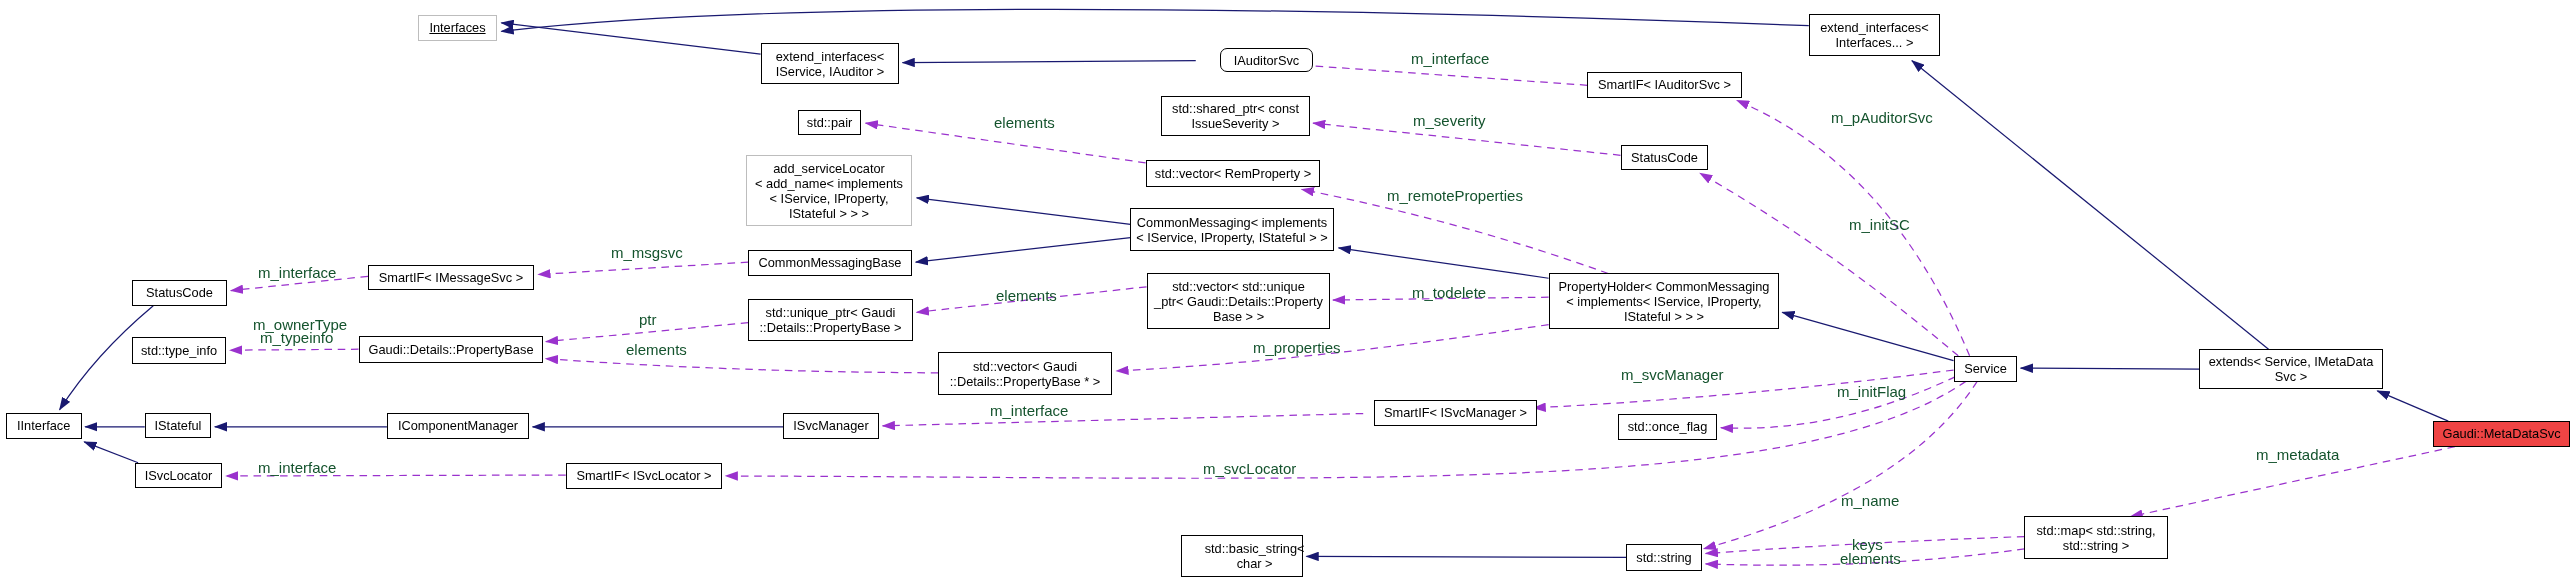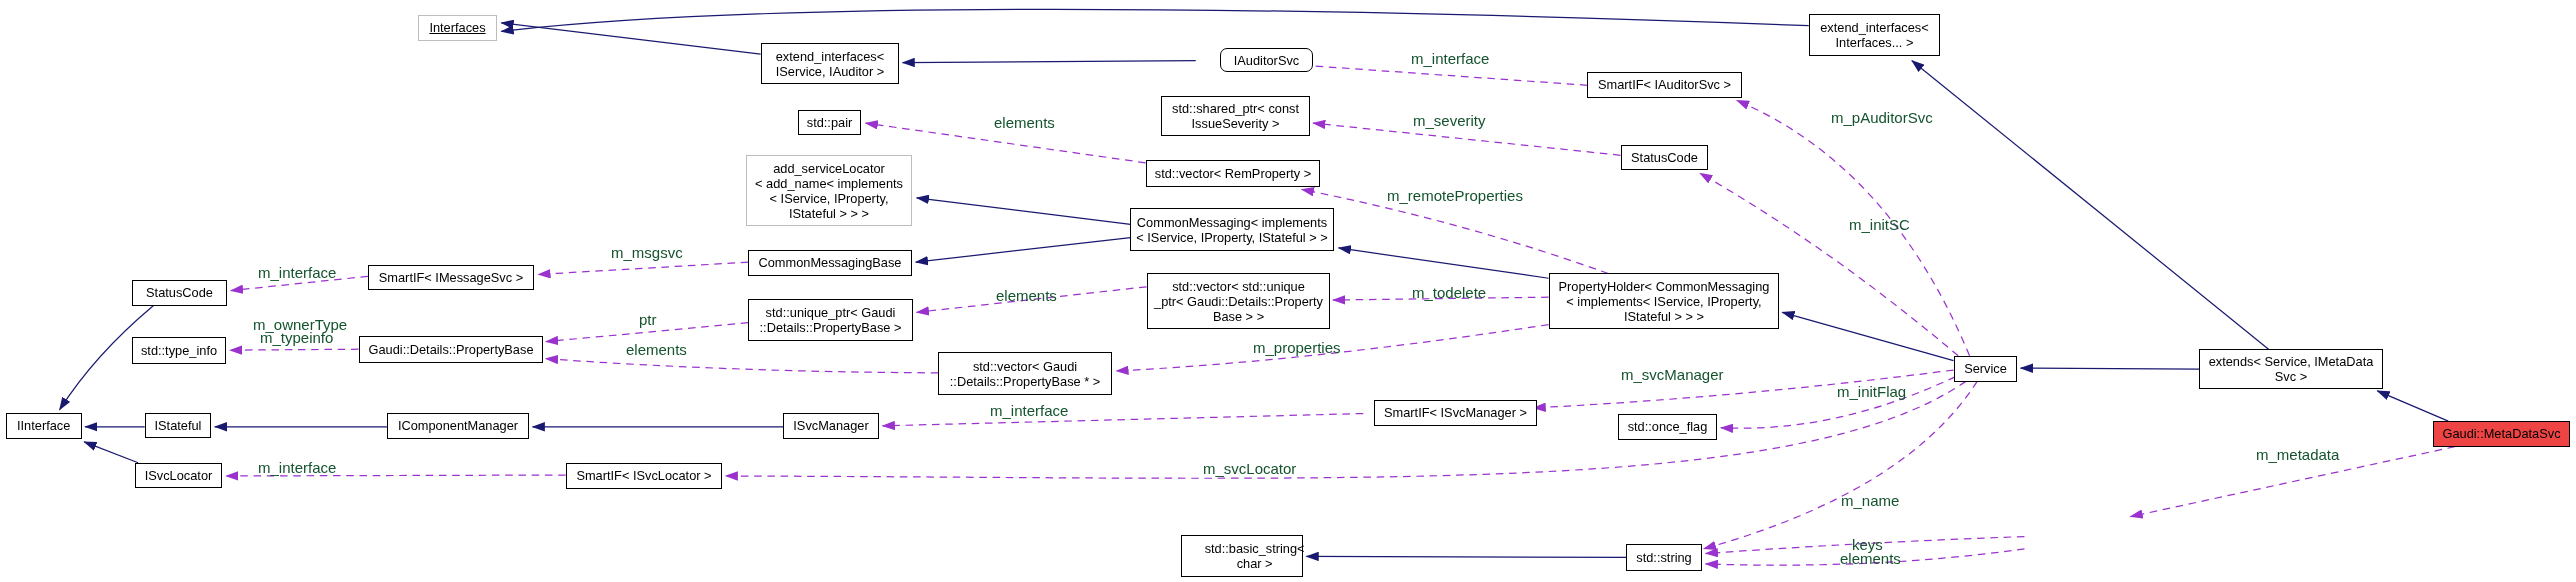--- a/index.html
+++ b/index.html
@@ -117,20 +117,22 @@
   <div class="node" style="left:145px;top:413px;width:66px;height:24.6px;">IStateful</div>
   <div class="node" style="left:387px;top:413px;width:142px;height:25.5px;">IComponentManager</div>
   <div class="node" style="left:783px;top:413px;width:96px;height:25.5px;">ISvcManager</div>
   <div class="node" style="left:1363px;top:400px;width:163px;height:25.5px;margin-left:11px;">SmartIF&lt; ISvcManager &gt;</div>
   <div class="node" style="left:1618px;top:414px;width:99px;height:25.5px;">std::once_flag</div>
   <div class="node" style="left:135px;top:463px;width:87px;height:24.6px;">ISvcLocator</div>
   <div class="node" style="left:566px;top:463px;width:156px;height:25.5px;">SmartIF&lt; ISvcLocator &gt;</div>
   <div class="node" style="left:1181px;top:535px;width:122px;height:42px;padding-left:28px;">std::basic_string&lt;
 char &gt;</div>
   <div class="node" style="left:1626px;top:544px;width:76px;height:26.5px;">std::string</div>
+  <div class="node" style="left:2024px;top:516px;width:144px;height:43px;">std::map&lt; std::string,
+std::string &gt;</div>
 
   <div class="elabel" style="left:1411px;top:52px;">m_interface</div>
   <div class="elabel" style="left:1413px;top:114px;">m_severity</div>
   <div class="elabel" style="left:1831px;top:111px;">m_pAuditorSvc</div>
   <div class="elabel" style="left:994px;top:116px;">elements</div>
   <div class="elabel" style="left:1387px;top:189px;">m_remoteProperties</div>
   <div class="elabel" style="left:1849px;top:218px;">m_initSC</div>
   <div class="elabel" style="left:611px;top:246px;">m_msgsvc</div>
   <div class="elabel" style="left:258px;top:266px;">m_interface</div>
   <div class="elabel" style="left:996px;top:289px;">elements</div>

